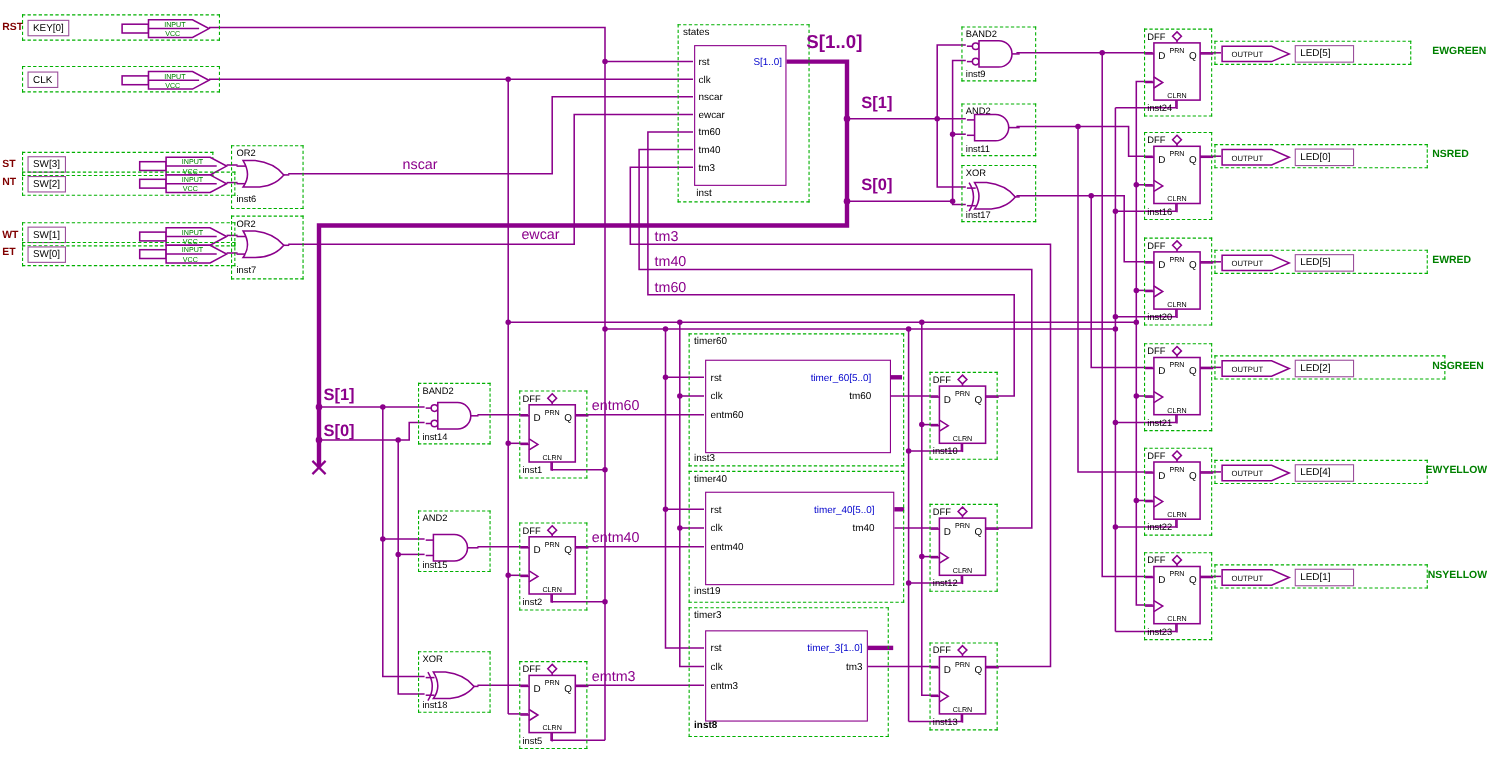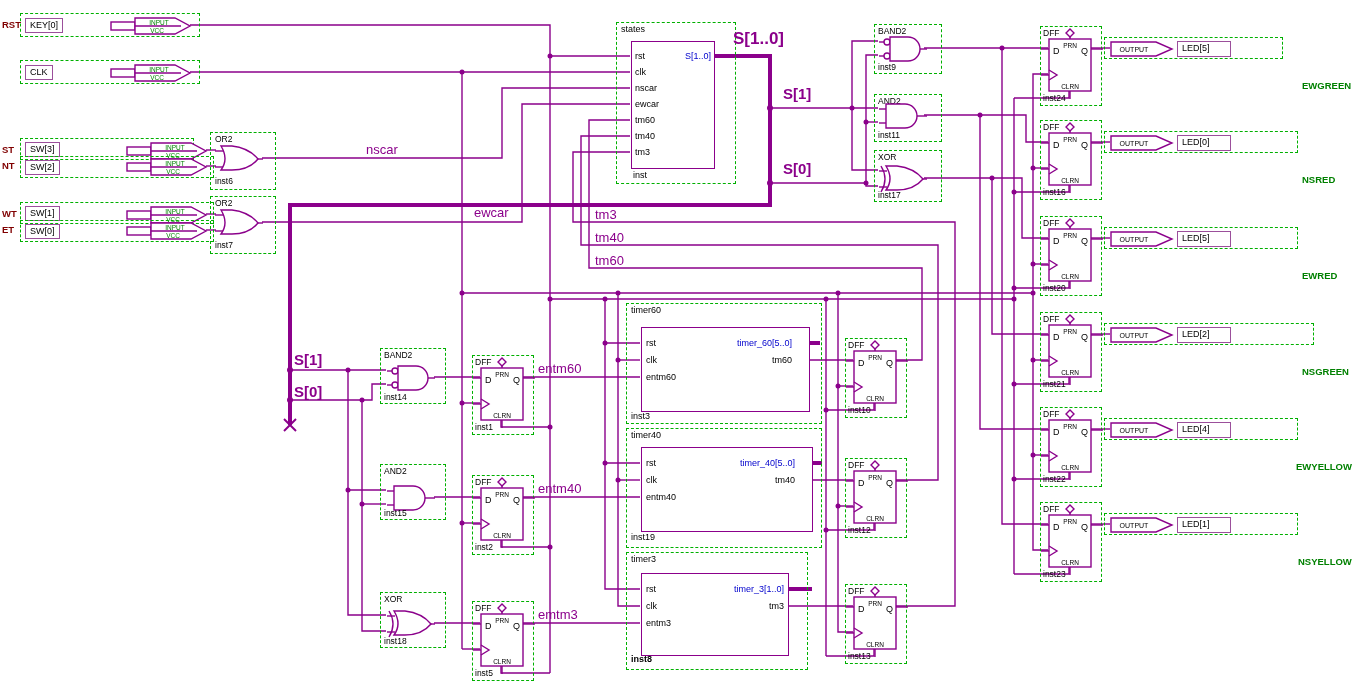--- a/index.html
+++ b/index.html
@@ -4,21 +4,21 @@
 <style>
   * { margin:0; padding:0; box-sizing:border-box; }
   body { background:#fff; font-family:"Liberation Sans","DejaVu Sans",sans-serif; }
   #canvas { position:relative; width:1371px; height:690px; background:#fff; overflow:hidden; }
   .abs { position:absolute; }
   .sel { position:absolute; border:1px dashed #00b000; }
   .t  { position:absolute; color:#000; font-size:9px; line-height:1.1; white-space:nowrap; }
   .t8 { position:absolute; color:#000; font-size:8.5px; line-height:1.1; white-space:nowrap;text-align:center; }
   .port { position:absolute; color:#000; font-size:9px; line-height:1.1; white-space:nowrap; }
   .blue { color:#0000cc; }
-  .green { color:#008000; font-weight:bold;margin-top:39px; }
+  .green { color:#008000; font-weight:bold; }
   .maroon { position:absolute; color:#800000; font-size:9.5px; font-weight:bold; line-height:1.1; white-space:nowrap; }
   .right { text-align:right; }
   .pinname { position:absolute; border:1px solid #9b4f9b; background:#fff; color:#000;
              font-size:9px; line-height:1; padding:2px 4px; white-space:nowrap; }
   .blockrect { position:absolute; border:1.5px solid #8b008b; background:#fff; }
   .net { position:absolute; color:#8b008b; line-height:1.05; white-space:nowrap; }
   .n13 { font-size:13px; } .n15 { font-size:15px; font-weight:bold;} .n17 { font-size:17px; font-weight:bold;}
   svg.comp { position:absolute; overflow:visible; }
   .shape { stroke:#8b008b; stroke-width:1.4; fill:#fff; }
   .ln { stroke:#8b008b; stroke-width:1.4; fill:none; }

